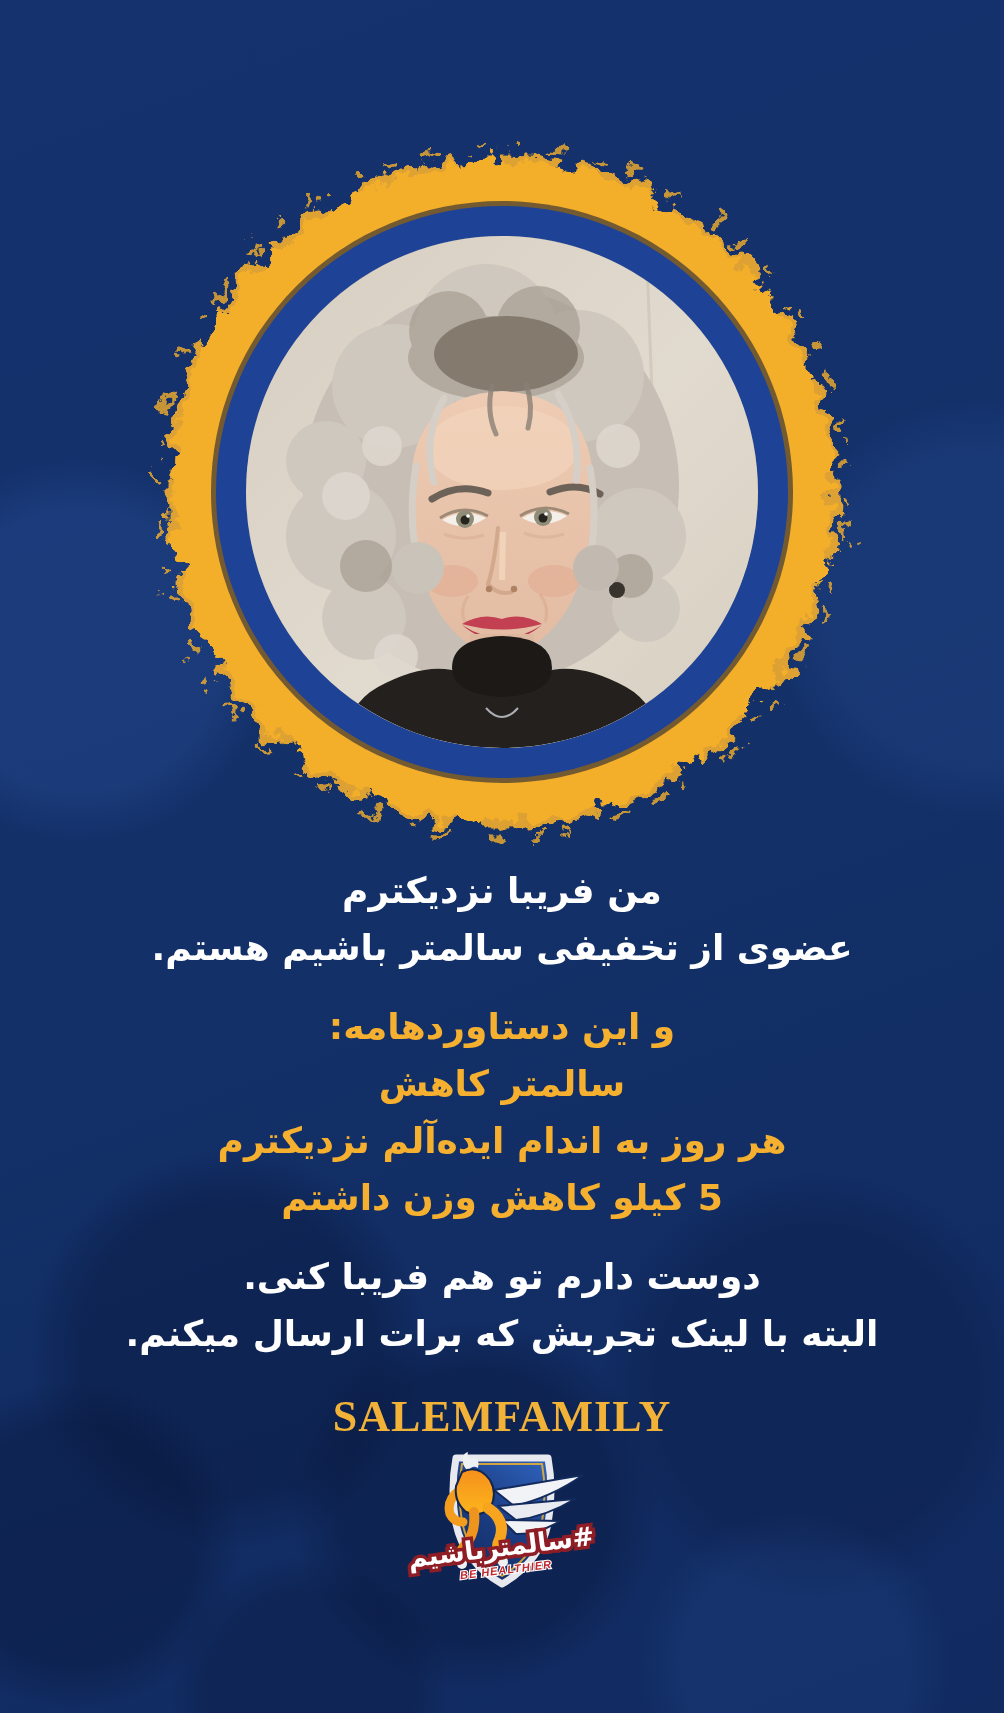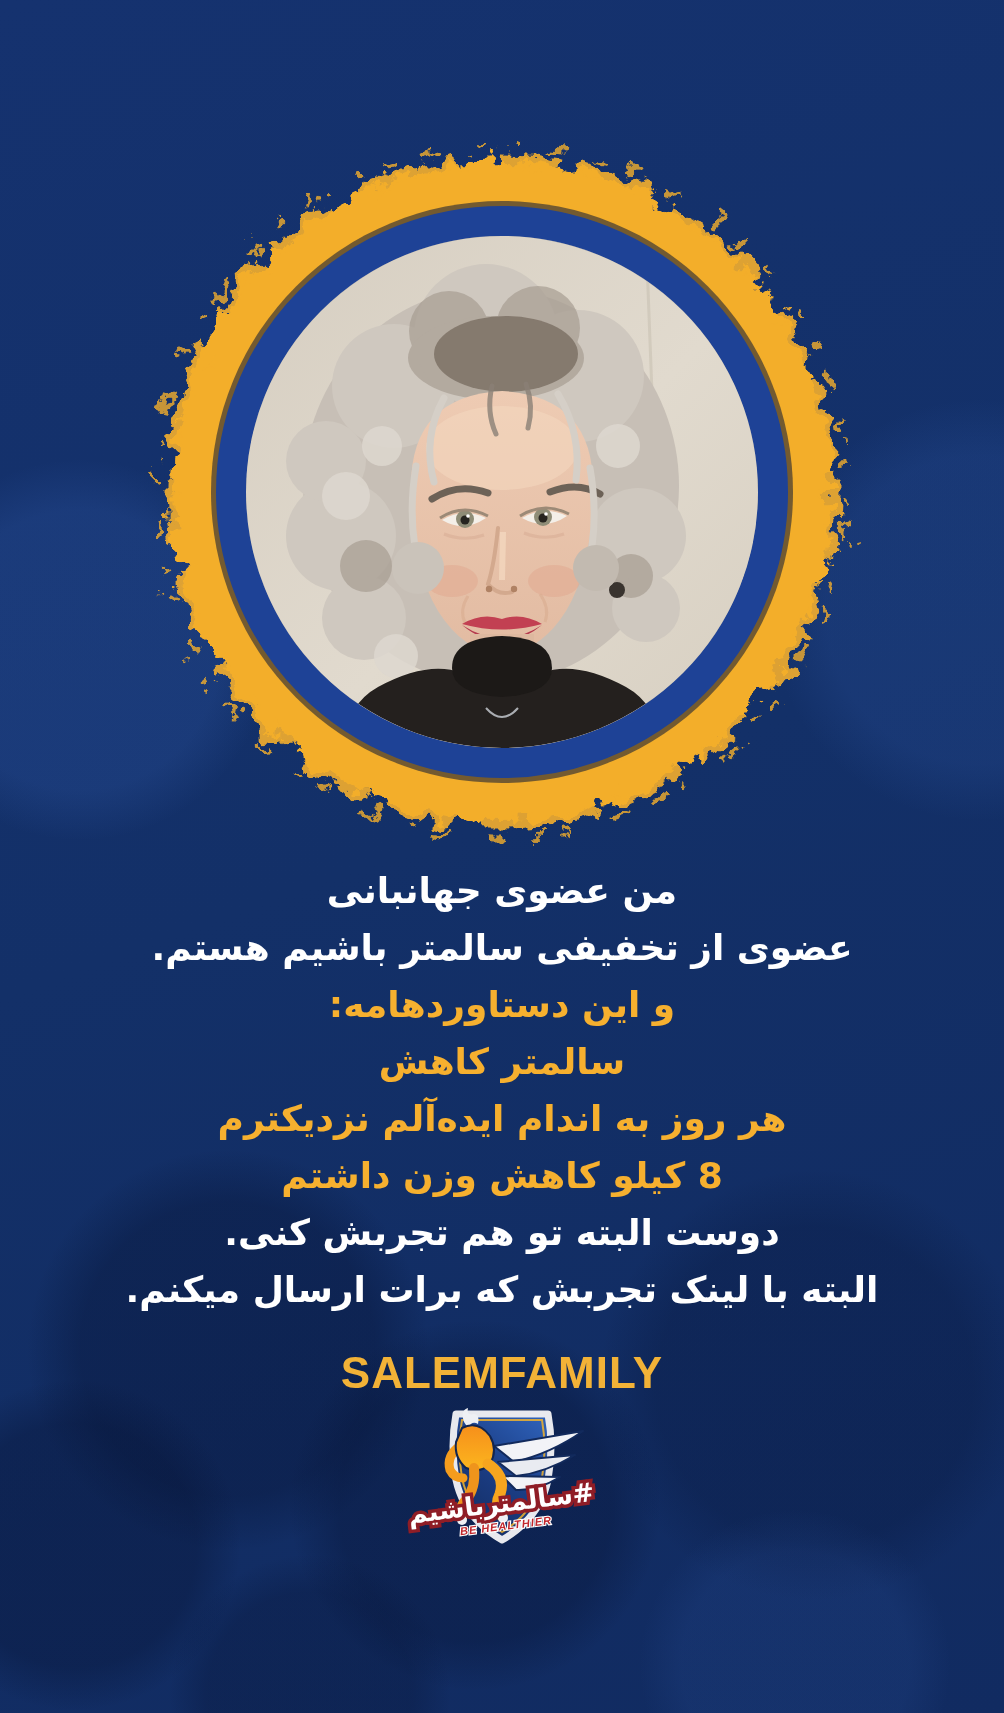--- a/index.html
+++ b/index.html
@@ -26,23 +26,23 @@
     position:absolute; left:216px; top:206px; width:512px; height:512px;
     border:30px solid #1e4296; border-radius:50%;
     box-shadow:0 0 0 5px rgba(9,22,52,.55), inset 0 0 0 5px rgba(9,22,52,.35);
     background:#ddd4c7;
   }
   .photo-frame svg{display:block;width:100%;height:100%;border-radius:50%;}
 
   .content{position:absolute; left:0; top:862px; width:100%; text-align:center;}
   .line{margin:0; font-weight:bold; font-size:36px; line-height:57px; color:#ffffff;}
   .yellow{color:#f6b02f;}
-  .gap{}
+  .gap{margin-top:22px;}
   .code{
-    margin-top:30px; font-family:Liberation Sans, sans-serif;
+    margin-top:30px; font-family:Liberation Serif, serif;
     font-weight:bold; font-size:44px; line-height:50px; letter-spacing:1px; color:#f2b237;
   }
   .logo-wrap{margin-top:8px;}
   .logo-wrap svg{display:inline-block;}
 </style>
 </head>
 <body>
 
 <div class="poster">
 
@@ -167,29 +167,29 @@
           <path d="M246 150 Q240 176 250 198"></path>
           <path d="M280 148 Q288 170 282 192"></path>
         </g>
         <circle cx="172" cy="332" r="26" fill="#cac3ba"></circle>
         <circle cx="350" cy="332" r="23" fill="#c2bab0"></circle>
       </g>
     </svg>
   </div>
 
   <div class="content">
-    <p class="line" dir="rtl">من عضوی جهانبانی</p>
+    <p class="line" dir="rtl">من فریبا نزدیکترم</p>
     <p class="line" dir="rtl">عضوی از تخفیفی سالمتر باشیم هستم.</p>
 
     <p class="line yellow gap" dir="rtl">و این دستاوردهامه:</p>
     <p class="line yellow" dir="rtl">سالمتر کاهش</p>
     <p class="line yellow" dir="rtl">هر روز به اندام ایده‌آلم نزدیکترم</p>
-    <p class="line yellow" dir="rtl">8 کیلو کاهش وزن داشتم</p>
-
-    <p class="line gap" dir="rtl">دوست البته تو هم تجربش کنی.</p>
+    <p class="line yellow" dir="rtl">5 کیلو کاهش وزن داشتم</p>
+
+    <p class="line gap" dir="rtl">دوست دارم تو هم فریبا کنی.</p>
     <p class="line" dir="rtl">البته با لینک تجربش که برات ارسال میکنم.</p>
 
     <div class="code">SALEMFAMILY</div>
 
     <div class="logo-wrap">
       <svg width="210" height="152" viewBox="0 0 210 152">
         <defs>
           <linearGradient id="shgrad" x1="0.8" y1="0" x2="0.2" y2="1">
             <stop offset="0" stop-color="#2d5fb6"></stop>
             <stop offset="0.5" stop-color="#1b3d84"></stop>

